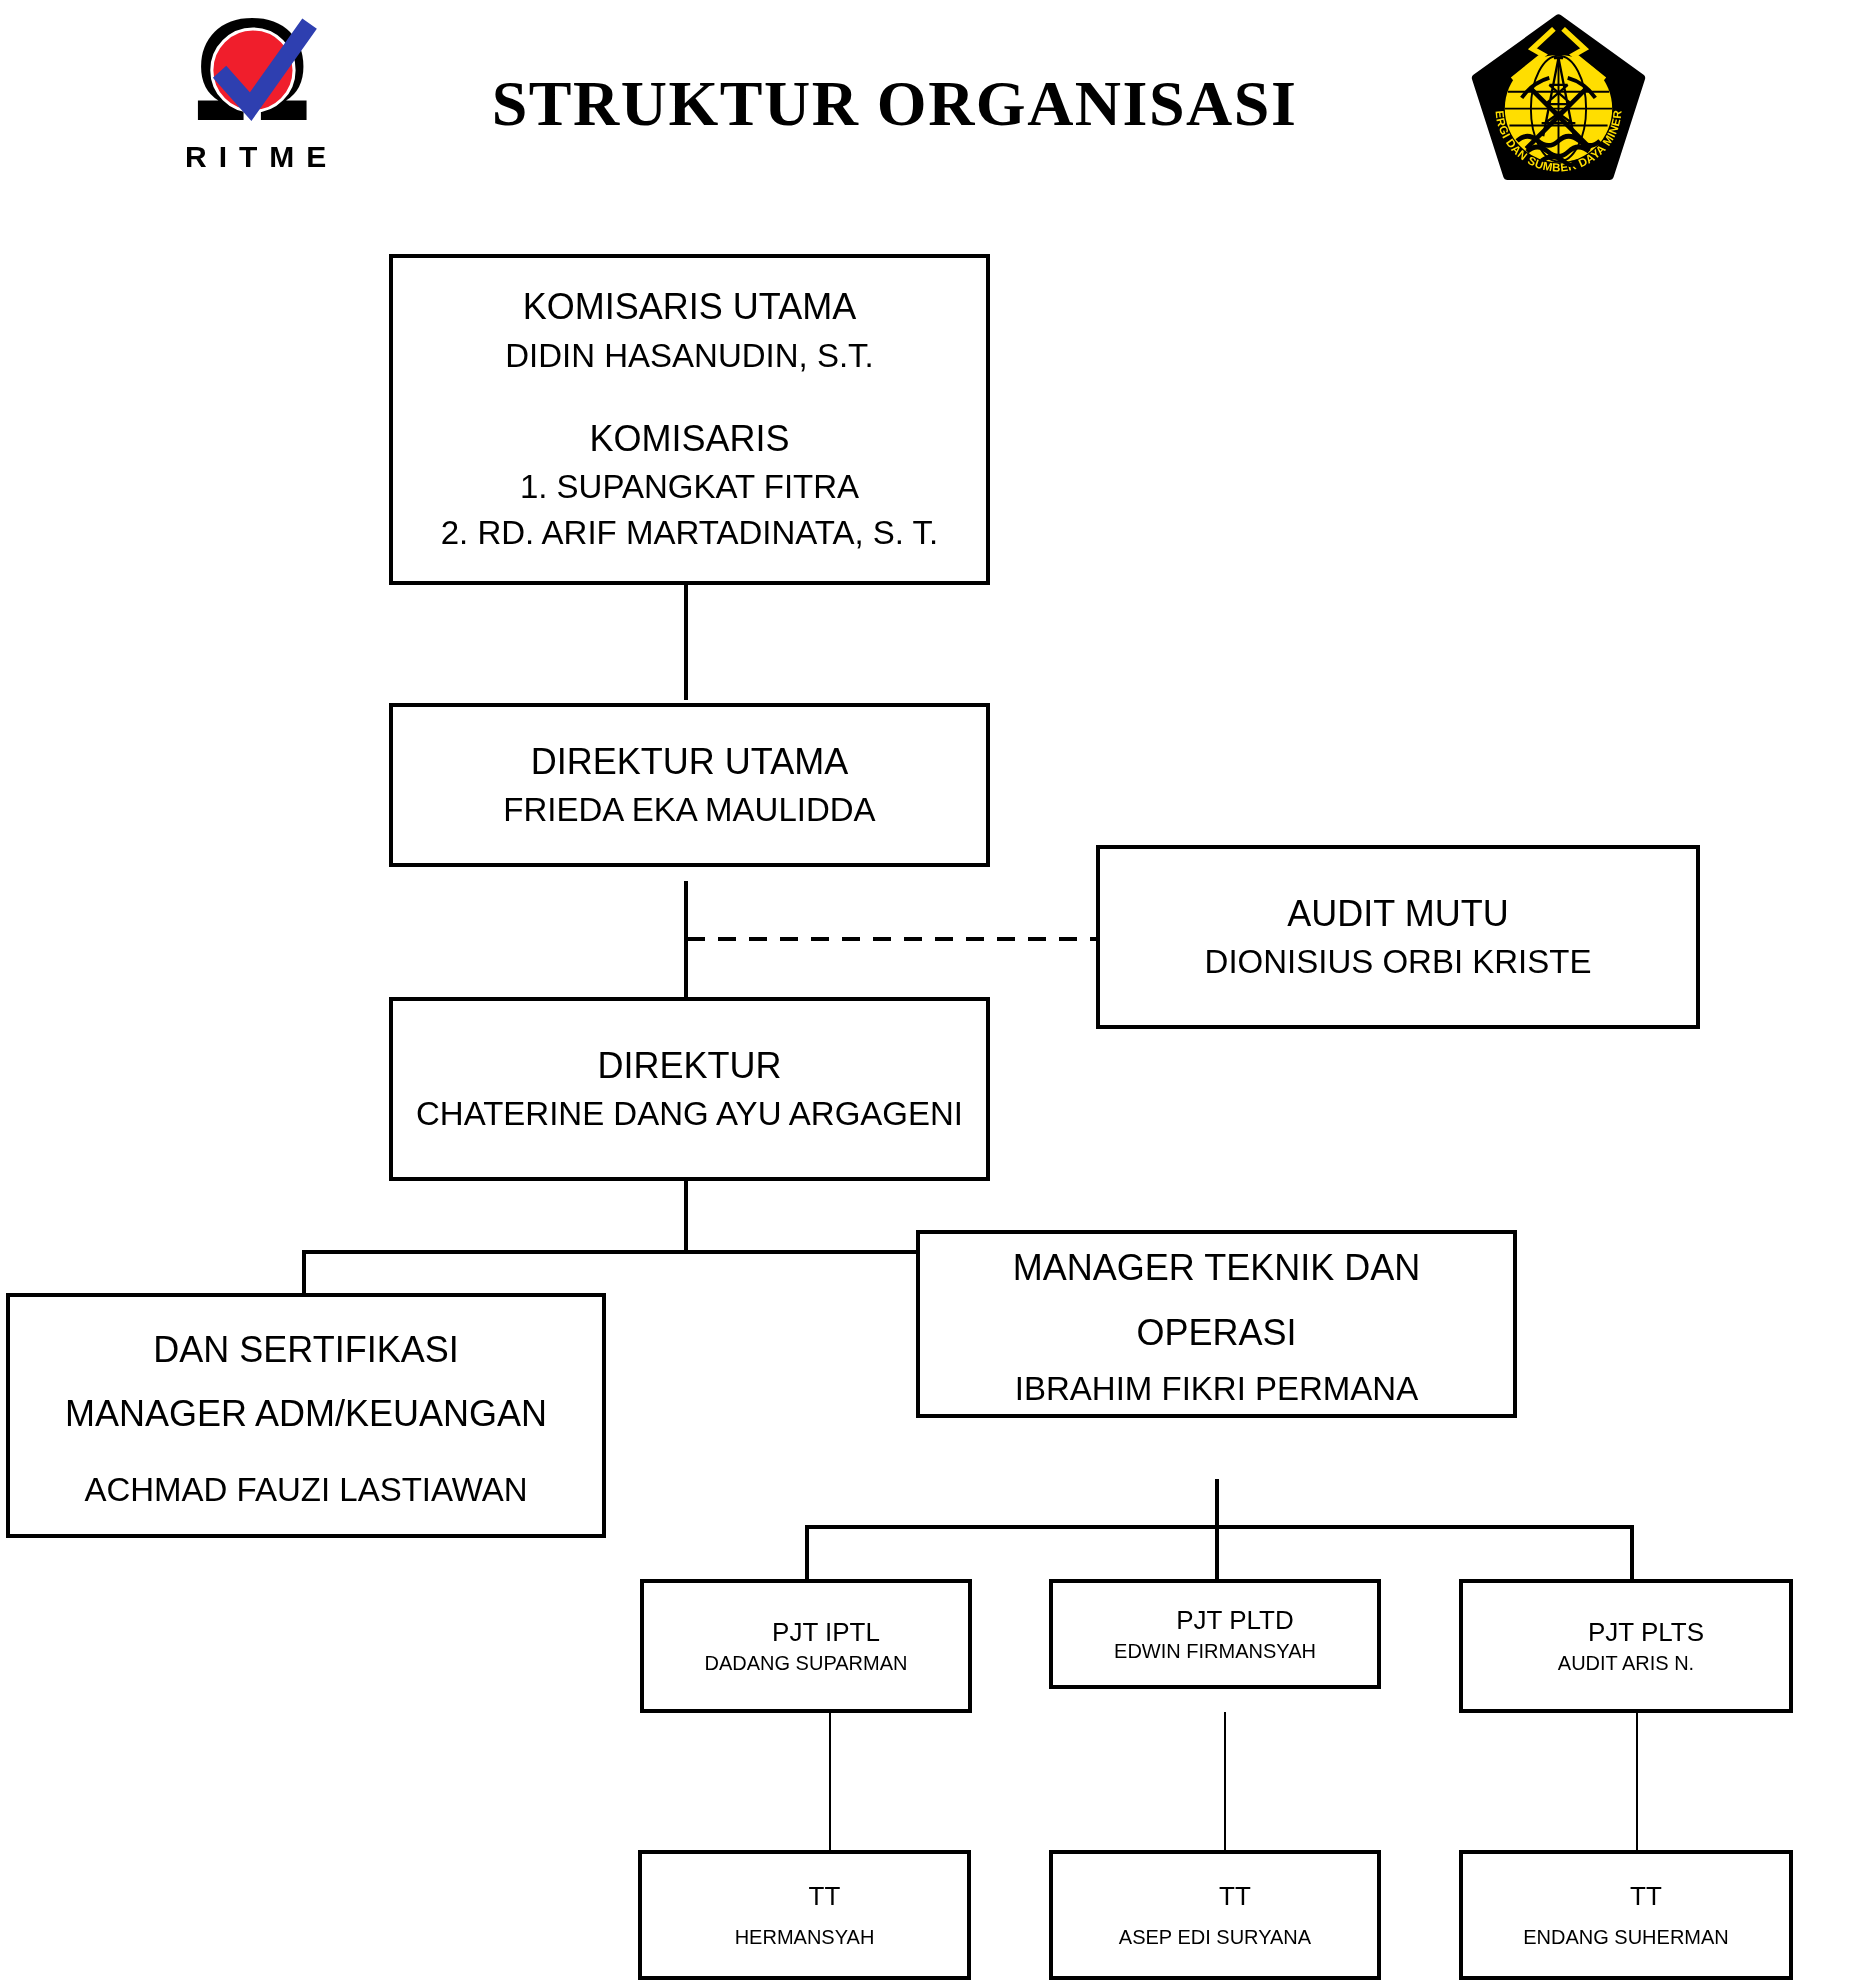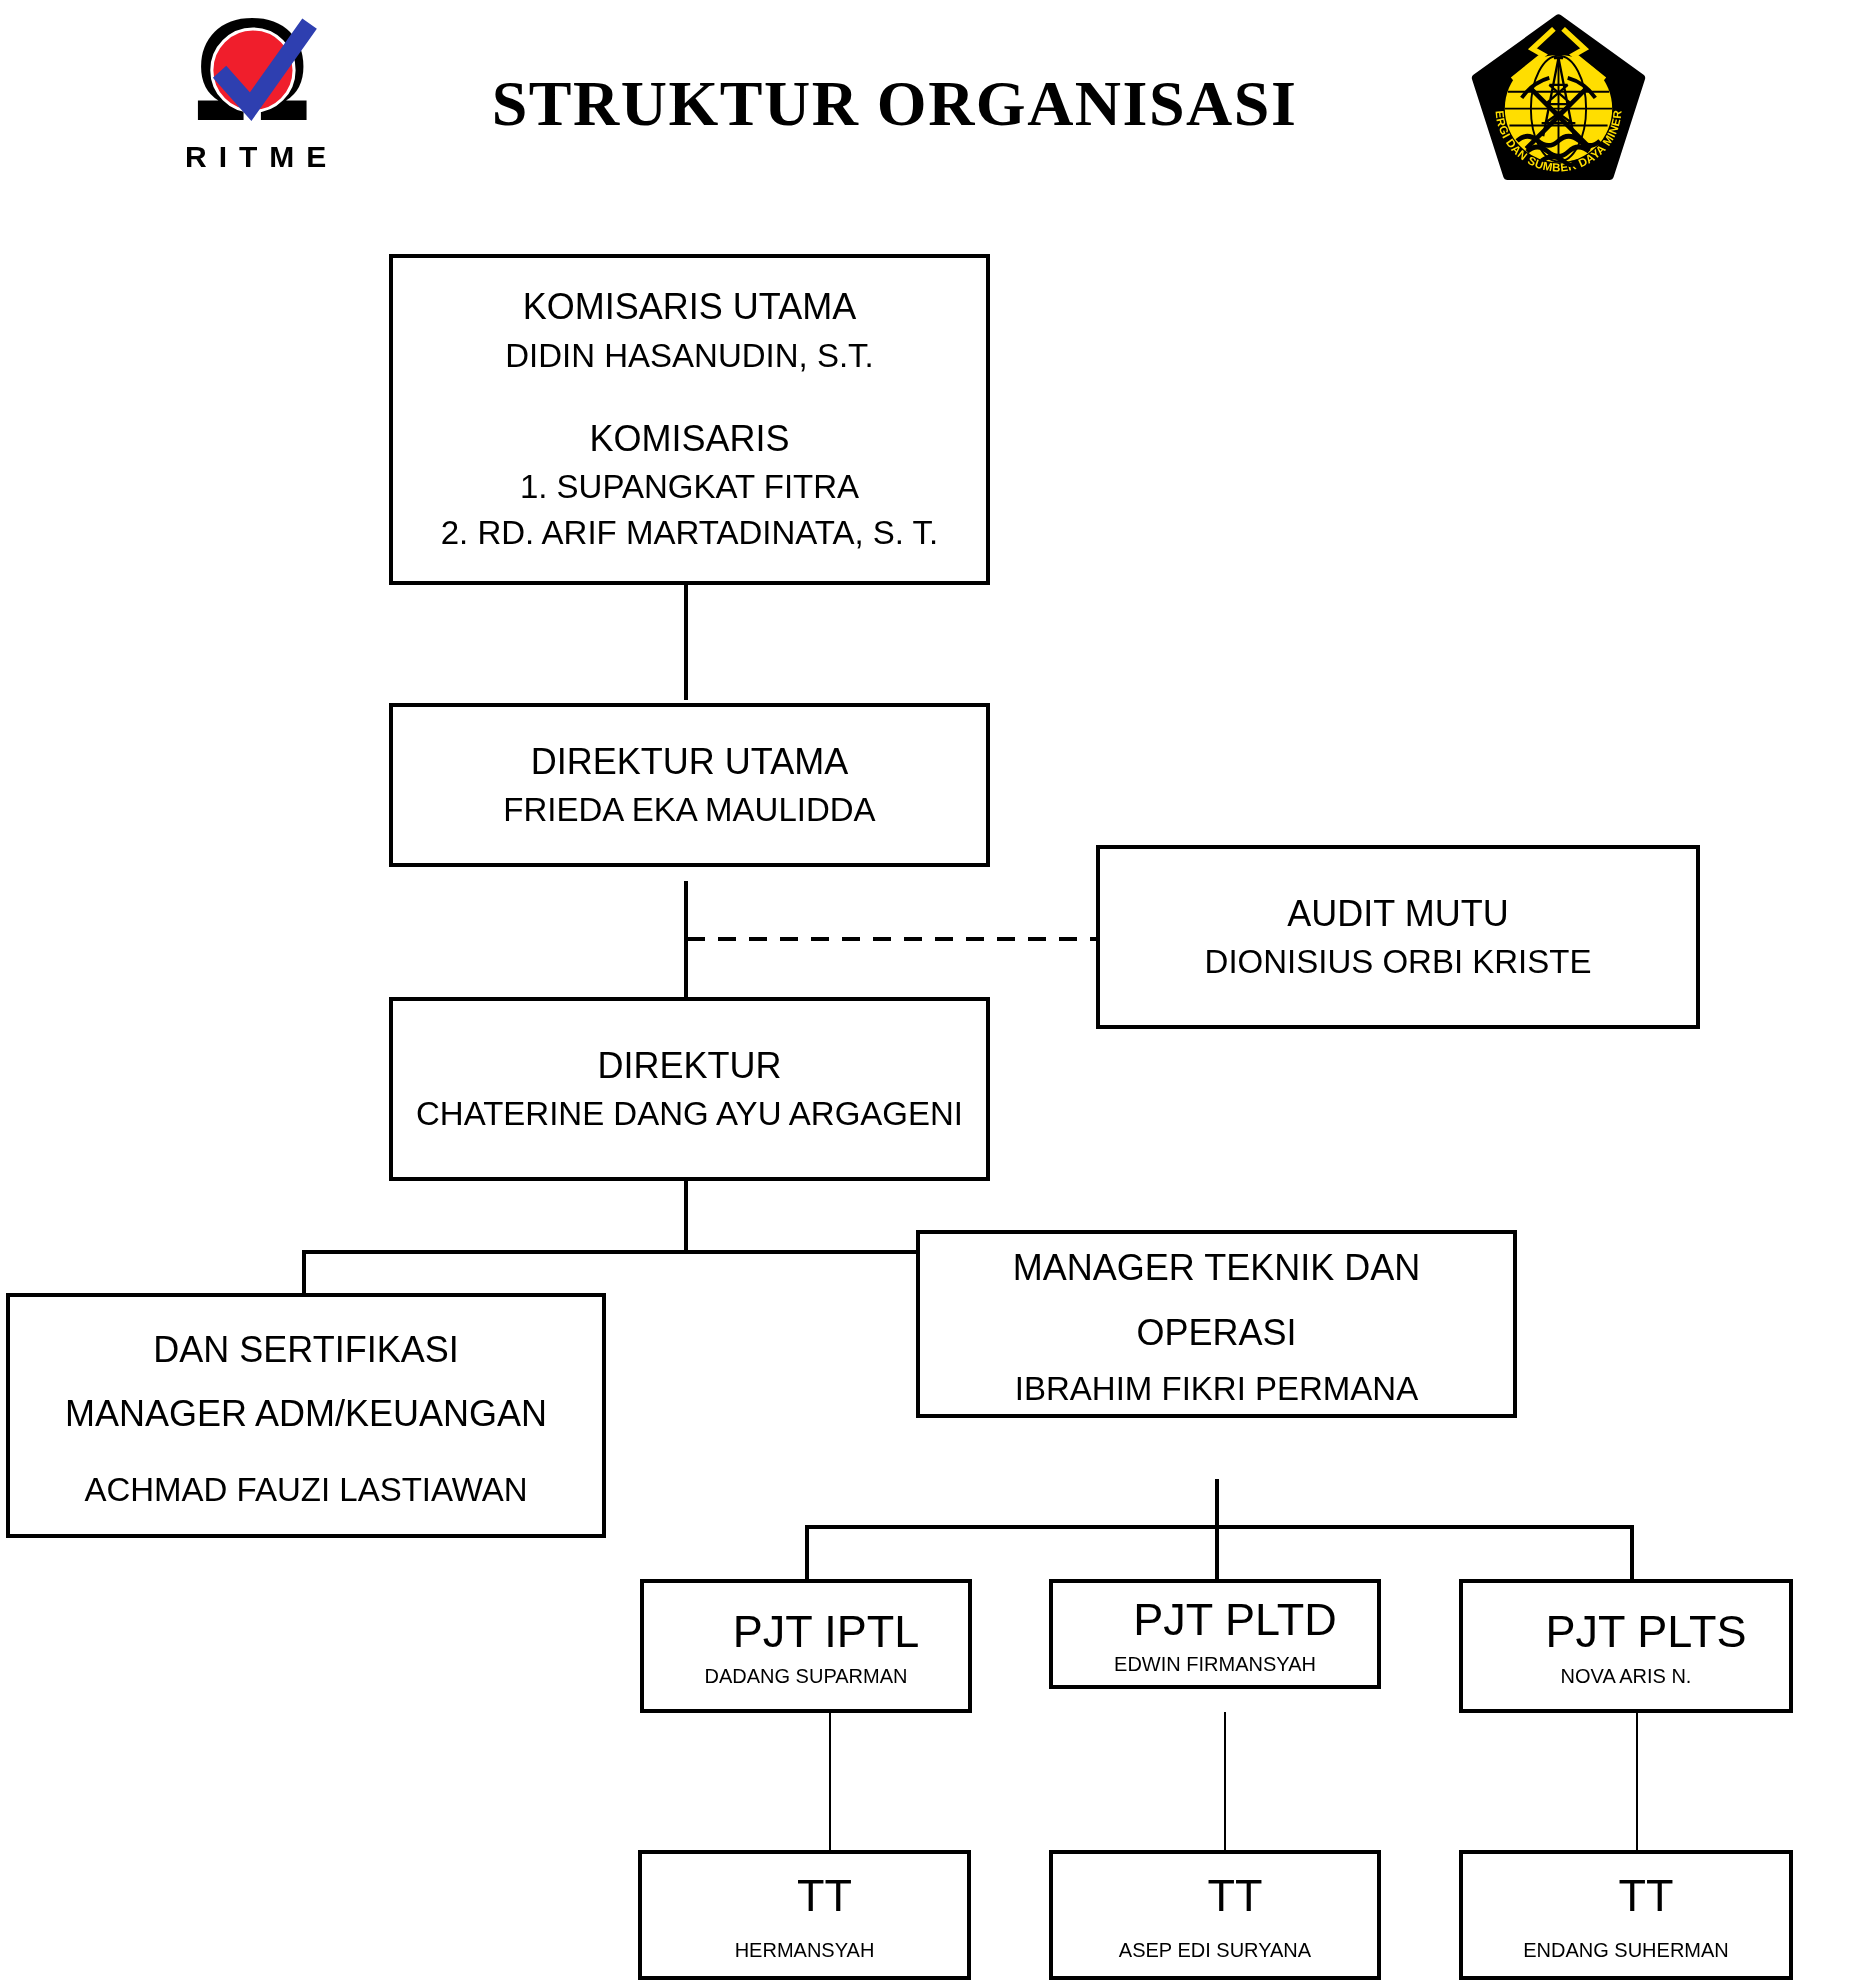--- a/index.html
+++ b/index.html
@@ -43,21 +43,21 @@
     display:flex;
     flex-direction:column;
     align-items:center;
     justify-content:center;
     text-align:center;
     padding:6px 4.6px;
   }
   .box .role{font-weight:400;font-size:36px;line-height:1.4;white-space:nowrap;}
   .box .holder{font-weight:400;font-size:33px;line-height:1.4;white-space:nowrap;}
   .box.spread .role{line-height:1.8;}
-  .box.small .role{font-size:45px;line-height:1.35;margin-left:40px;}
+  .box.small .role{font-size:26px;line-height:1.35;margin-left:40px;}
   .box.small .holder{font-size:20px;line-height:1.35;}
   .gap{height:35px;}
   .gap-sm{height:20px;}
   .gap-xs{height:10.6px;}
   
   .vline{position:absolute;width:3.8px;background:#000;}
   .vline.thin{width:2.3px;}
   .hline{position:absolute;height:3.8px;background:#000;}
   .dashline{
     position:absolute;height:3.8px;
@@ -166,21 +166,21 @@
     <div class="holder">DADANG SUPARMAN</div>
   </div>
 
   <div class="box small" style="left:1049px;top:1579px;width:332px;height:110px;">
     <div class="role">PJT PLTD</div>
     <div class="holder">EDWIN FIRMANSYAH</div>
   </div>
 
   <div class="box small" style="left:1459px;top:1579px;width:334px;height:134px;">
     <div class="role">PJT PLTS</div>
-    <div class="holder">NOVA ARIS N.</div>
+    <div class="holder">AUDIT ARIS N.</div>
   </div>
 
   <div class="box small" style="left:638px;top:1850px;width:333px;height:130px;">
     <div class="role">TT</div>
     <div class="gap-xs"></div>
     <div class="holder">HERMANSYAH</div>
   </div>
 
   <div class="box small" style="left:1049px;top:1850px;width:332px;height:130px;">
     <div class="role">TT</div>

